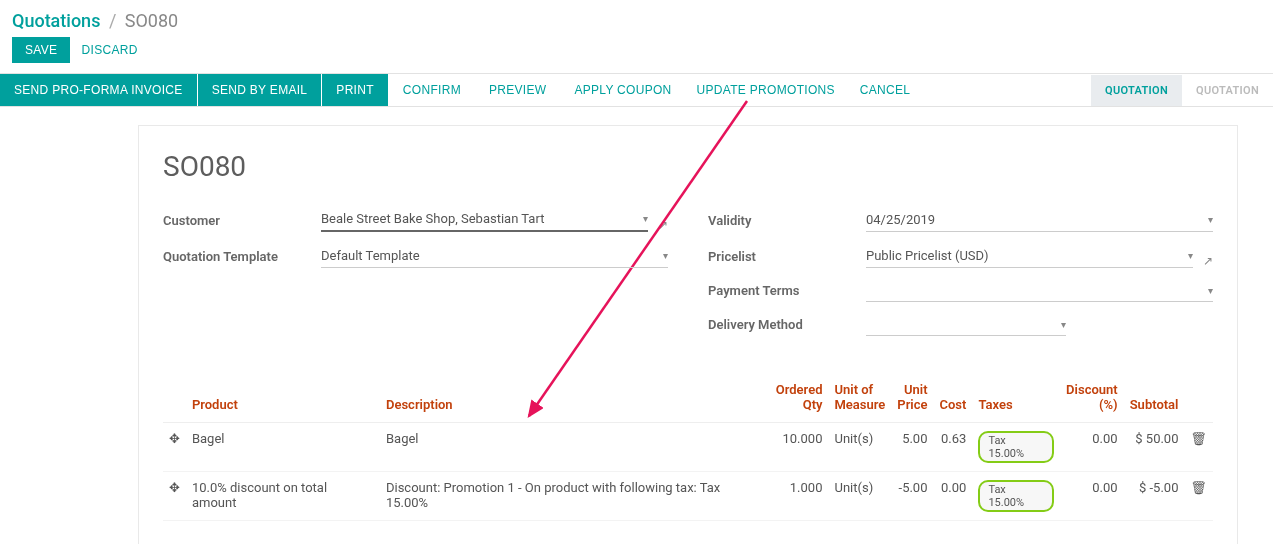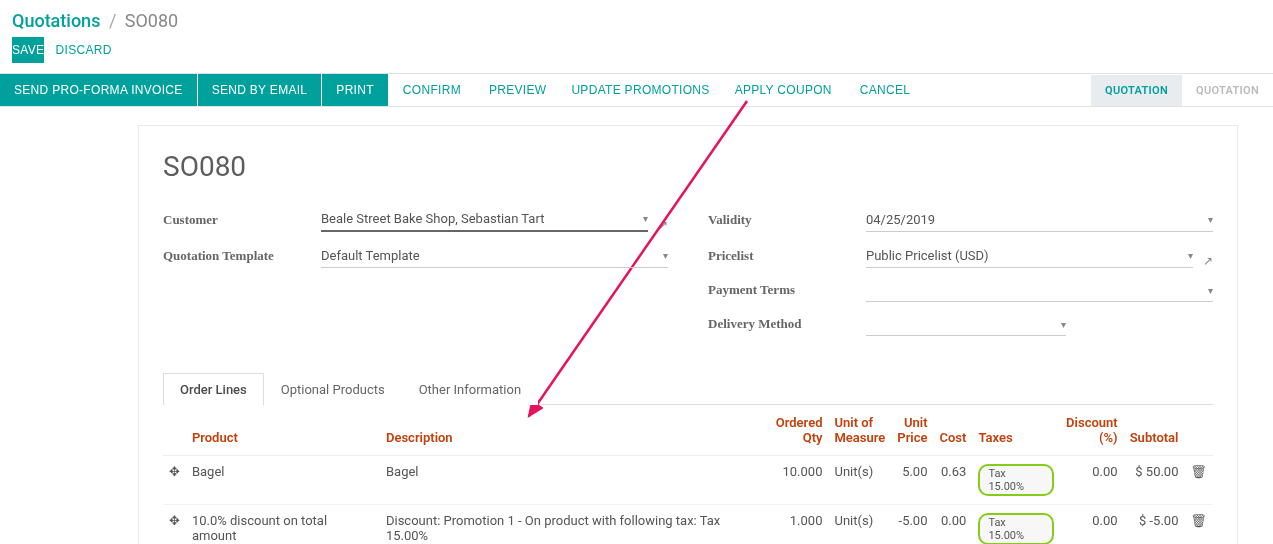--- a/index.html
+++ b/index.html
@@ -5,41 +5,41 @@
 * { box-sizing: border-box; margin: 0; padding: 0; }
 body { font-family: -apple-system, BlinkMacSystemFont, "Segoe UI", Roboto, Helvetica, Arial, sans-serif; font-size: 13px; color: #4c4c4c; background: #fff; }
 
 .top { padding: 10px 12px 0 12px; }
 .breadcrumb { font-size: 18px; margin-bottom: 6px; }
 .breadcrumb a { color: #00a09d; text-decoration: none; font-weight: 500; }
 .breadcrumb .sep { color: #aaa; margin: 0 4px; }
 .breadcrumb .current { color: #888; }
 
 .top-actions { margin-bottom: 10px; }
-.btn-primary { background: #00a09d; color: #fff; border: none; padding: 6px 0; font-size: 12px; font-weight: 500; cursor: pointer; letter-spacing: 0.3px; }
+.btn-primary { background: #00a09d; color: #fff; border: none; padding: 6px 13px; font-size: 12px; font-weight: 500; cursor: pointer; letter-spacing: 0.3px; }
 .btn-link-top { color: #00a09d; background: none; border: none; padding: 6px 8px; font-size: 12px; font-weight: 500; cursor: pointer; letter-spacing: 0.3px; }
 
 .toolbar { display: flex; align-items: stretch; border-top: 1px solid #e2e2e2; border-bottom: 1px solid #e2e2e2; }
 .toolbar-left { display: flex; gap: 0; padding: 0; }
 .toolbar-left button { border: none; padding: 9px 14px; font-size: 12px; font-weight: 500; cursor: pointer; letter-spacing: 0.3px; }
 .toolbar-left .filled { background: #00a09d; color: #fff; border-right: 1px solid #fff; }
 .toolbar-left .outline { background: #fff; color: #00a09d; }
 .toolbar-right { margin-left: auto; display: flex; align-items: center; }
 .status-step { padding: 9px 14px; font-size: 11px; font-weight: 600; letter-spacing: 0.3px; }
 .status-active { background: #e9ecef; color: #00a09d; position: relative; }
 .status-inactive { color: #bbb; }
 
 .highlight { border: 3px solid #e6135a; border-radius: 4px; padding: 6px 11px !important; }
 
 .sheet { max-width: 1100px; margin: 18px 0 0 138px; border: 1px solid #e9e9e9; border-bottom: none; padding: 24px 24px 40px 24px; position: relative; }
 .rec-title { font-size: 28px; font-weight: 400; color: #5d5d5d; margin-bottom: 24px; }
 
 .form-grid { display: grid; grid-template-columns: 1fr 1fr; gap: 12px 40px; margin-bottom: 36px; }
 .form-row { display: grid; grid-template-columns: 150px 1fr; align-items: end; gap: 8px; }
-.form-row label { font-weight: 600; color: #666; font-size: 13px; padding-bottom: 4px; font-family: Liberation Serif, serif; }
+.form-row label { font-weight: 600; color: #666; font-size: 13px; padding-bottom: 4px; }
 .field { position: relative; border-bottom: 1px solid #ccc; padding: 4px 0; font-size: 13px; color: #555; display: flex; align-items: center; min-height: 22px; gap: 34px; }
 .field .val { flex: 1; }
 .field.bold-border { border-bottom: 2px solid #666; }
 .field .caret { color: #888; font-size: 10px; margin-left: 4px; }
 .ext-icon { margin-left: 6px; color: #888; font-size: 12px; }
 .half { width: 200px; }
 
 .tabs { display: flex; border-bottom: 1px solid #ddd; margin-bottom: 0; }
 .tab { padding: 8px 16px; border: 1px solid transparent; border-bottom: none; font-size: 13px; color: #666; cursor: pointer; position: relative; top: 1px; background: #fff; }
 .tab.active { border-color: #ddd; background: #fff; color: #4c4c4c; font-weight: 500; }
@@ -71,22 +71,22 @@
   </div>
 </div>
 
 <div class="toolbar">
   <div class="toolbar-left">
     <button class="filled">SEND PRO-FORMA INVOICE</button>
     <button class="filled">SEND BY EMAIL</button>
     <button class="filled">PRINT</button>
     <button class="outline">CONFIRM</button>
     <button class="outline">PREVIEW</button>
+    <button class="outline">APPLY COUPON</button>
     <button class="outline highlight">UPDATE PROMOTIONS</button>
-    <button class="outline">APPLY COUPON</button>
     <button class="outline">CANCEL</button>
   </div>
   <div class="toolbar-right">
     <div class="status-step status-active">QUOTATION</div>
     <div class="status-step status-inactive">QUOTATION</div>
   </div>
 </div>
 
 <div class="sheet">
 
@@ -154,25 +154,20 @@
 
     <div class="form-row">
       <label>Delivery Method</label>
       <div class="field half">
         <span class="val"></span>
         <span class="caret">▾</span>
       </div>
     </div>
   </div>
 
-  <div class="tabs">
-    <div class="tab active">Order Lines</div>
-    <div class="tab">Optional Products</div>
-    <div class="tab">Other Information</div>
-  </div>
 
   <table class="lines-table">
     <thead>
       <tr>
         <th style="width:22px"></th>
         <th>Product</th>
         <th>Description</th>
         <th class="r">Ordered
 Qty</th>
         <th>Unit of

